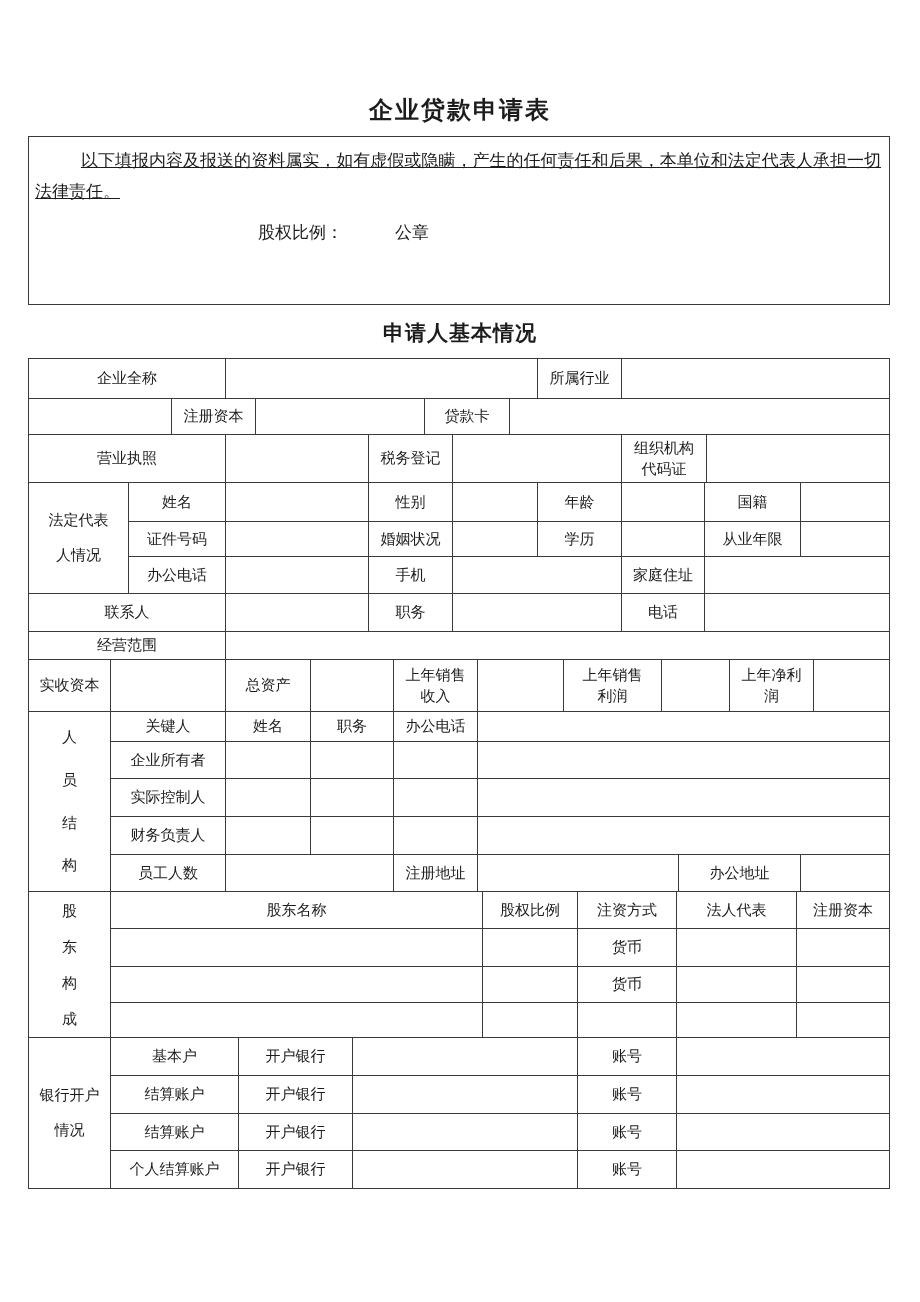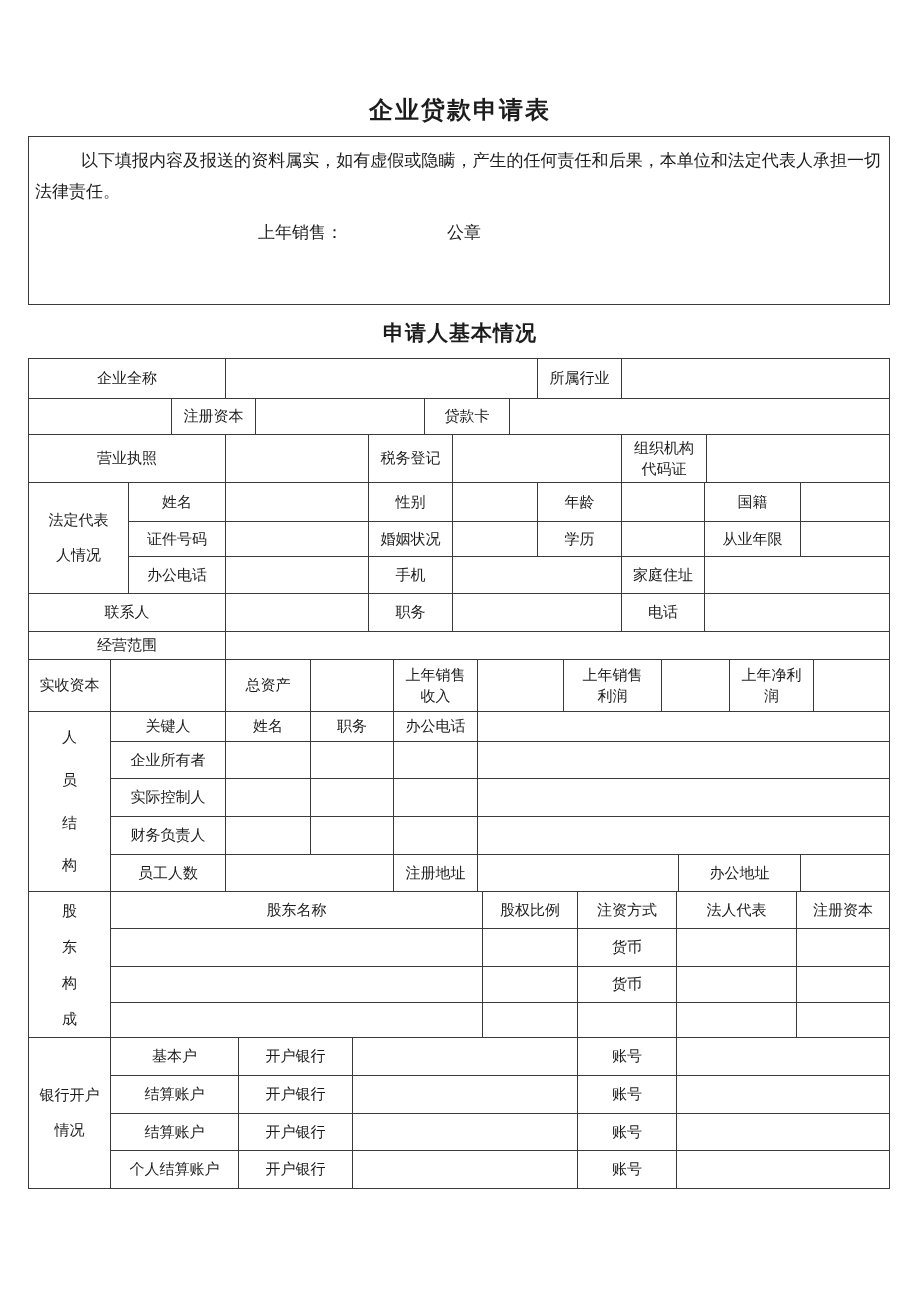--- a/index.html
+++ b/index.html
@@ -14,24 +14,24 @@
     letter-spacing:2px;
   }
   
   .decl{
     box-sizing:border-box;margin:10px 0 0 28px;width:862px;height:169px;
     border:1px solid #3a3a3a;
   }
   .decl-h{margin-top:9px;text-align:center;font-size:18px;font-weight:bold;letter-spacing:1px;}
   .decl-p{
     margin:9px 8px 0 6px;font-size:17px;line-height:1.82;
-    text-indent:2.7em;text-align:justify;
+    text-indent:2.7em;text-align:justify;text-decoration:underline;
   }
   .decl-sign{margin-top:13px;padding-left:229px;font-size:17px;}
-  .decl-sign .seal{margin-left:104px;}
+  .decl-sign .seal{margin-left:52px;}
   h2{
     margin:14px 0 0 0;text-align:center;font-size:21px;font-weight:bold;
     letter-spacing:1px;
   }
   
   .tbl{
     box-sizing:border-box;margin:11px 0 0 28px;width:862px;
     border-top:1px solid #3a3a3a;border-left:1px solid #3a3a3a;
     font-size:15px;
   }
@@ -53,21 +53,21 @@
 </head>
 <body>
 
 <div class="page">
 
   <h1>企业贷款申请表</h1>
 
   <div class="decl">
     <p class="decl-p">以下填报内容及报送的资料属实，如有虚假或隐瞒，产生的任何责任和后果，本单位和法定代表人承担一切法律责任。</p>
     <div class="decl-sign">
-      <span>上年销售：</span><span class="seal">公章</span>
+      <span>股权比例：</span><span class="seal">公章</span>
     </div>
   </div>
 
   <h2>申请人基本情况</h2>
 
   <div class="tbl">
 
     <div class="r" style="height:40px">
       <div class="c" style="width:197px">企业全称</div>
       <div class="c" style="width:312px"></div>

